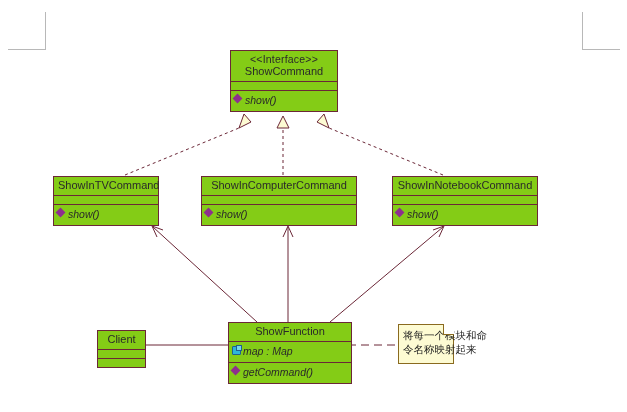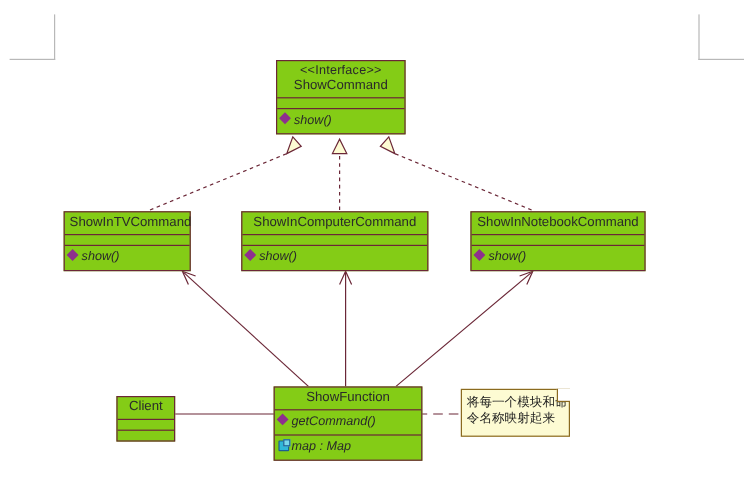--- a/index.html
+++ b/index.html
@@ -196,37 +196,37 @@
         <span class="micon icon-method"></span>
         <span>show()</span>
       </div>
     </div>
   </div>
 
   <div class="uml-box" style="left:228px;top:322px;width:124px;">
     <div class="uml-title">ShowFunction</div>
     <div class="uml-compartment">
       <div class="uml-member">
-        <span class="micon icon-method"></span>
-        <span>getCommand()</span>
-      </div>
-    </div>
-    <div class="uml-compartment">
-      <div class="uml-member">
         <span class="micon icon-field"></span>
         <span>map : Map</span>
       </div>
     </div>
+    <div class="uml-compartment">
+      <div class="uml-member">
+        <span class="micon icon-method"></span>
+        <span>getCommand()</span>
+      </div>
+    </div>
   </div>
 
   <div class="uml-box" style="left:97px;top:330px;width:49px;">
     <div class="uml-title">Client</div>
     <div class="uml-compartment empty-row"></div>
     <div class="uml-compartment empty-row"></div>
   </div>
 
-  <div class="uml-note" style="left:384px;top:324px;width:91px;height:40px;">
+  <div class="uml-note" style="left:398px;top:324px;width:56px;height:40px;">
     <span class="dogear"></span>
     <div class="note-line">将每一个模块和命</div>
     <div class="note-line">令名称映射起来</div>
   </div>
 
 </div>
 
 </body></html>

